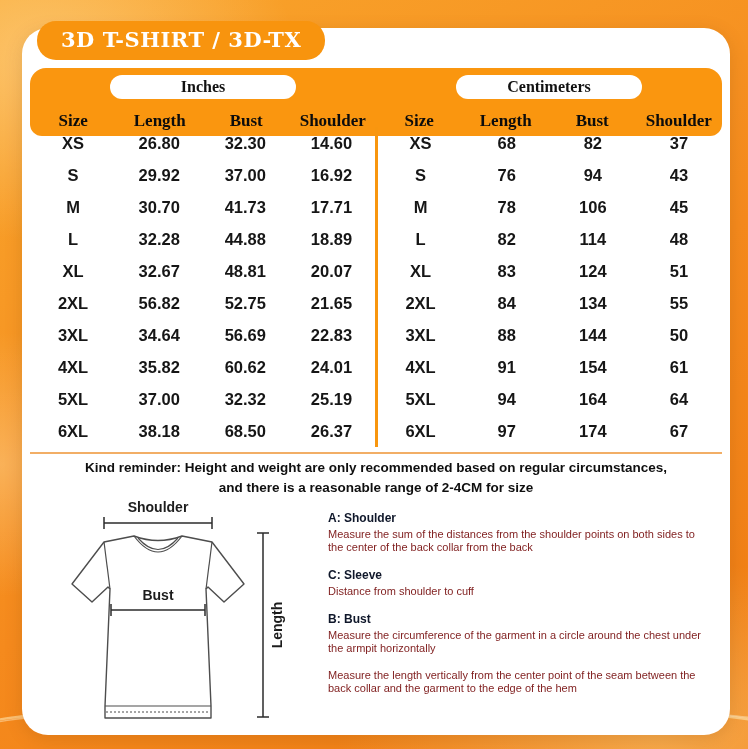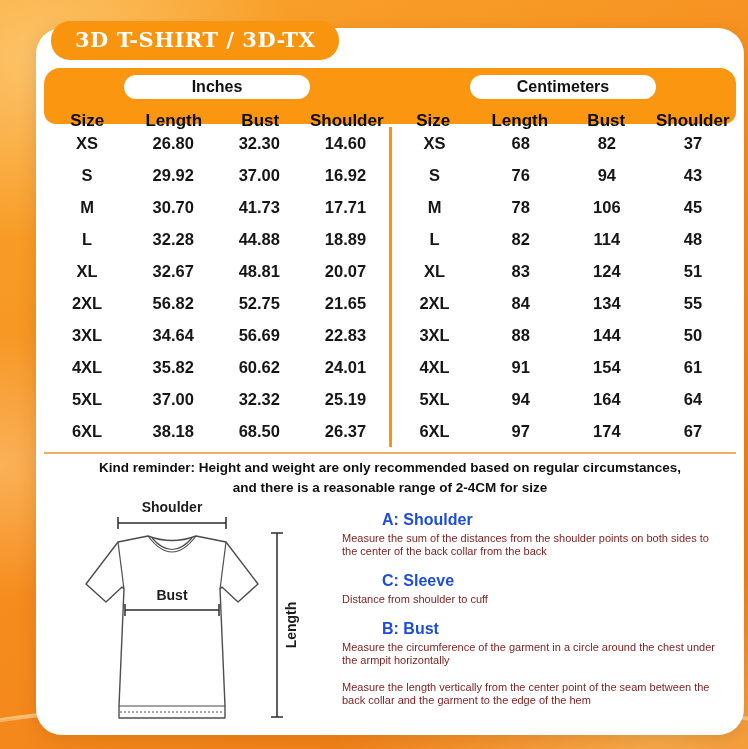--- a/index.html
+++ b/index.html
@@ -10,37 +10,38 @@
       radial-gradient(ellipse 420px 300px at 6% 8%, rgba(255,222,160,.55), transparent 60%),
       radial-gradient(ellipse 520px 280px at 88% 98%, rgba(255,214,130,.5), transparent 62%),
       radial-gradient(ellipse 300px 220px at 0% 62%, rgba(255,224,170,.4), transparent 60%),
       linear-gradient(150deg, #f9a62c 0%, #f58a1d 55%, #ef7d14 100%);
   }
   .streak { position:absolute; border-radius:50%; pointer-events:none; }
   .streak.s1 { bottom:-52px; left:-12%; width:124%; height:100px; border-top:4px solid rgba(255,238,190,.55); }
   .streak.s2 { bottom:-34px; left:-8%;  width:120%; height:80px;  border-top:3px solid rgba(255,244,210,.45); }
 
   .card {
-    position:absolute; left:36px; top:28px; width:708px; height:707px;
+    position:absolute; left:22px; top:28px; width:708px; height:707px;
     background:#ffffff; border-radius:26px;
     box-shadow:0 4px 18px rgba(120,60,0,.18);
   }
 
   .badge {
     position:absolute; left:15px; top:-7px;
     background:#f8940e; color:#ffffff; border-radius:19px;
     padding:6px 24px 8px;
     font-family:"DejaVu Serif", serif; font-weight:bold; font-size:21px; letter-spacing:.5px;
     white-space:nowrap;
   }
 
   .header-band {
-    position:absolute; left:8px; right:8px; top:40px; height:56px;
+    position:absolute; left:8px; right:8px; top:40px; height:68px;
     background:#fa960f; border-radius:16px 16px 12px 12px;
     display:flex;
+    font-family:Liberation Serif, serif;
   }
   .band-half { flex:1; display:flex; flex-direction:column; align-items:center; }
   .unit-pill {
     margin-top:7px; background:#ffffff; border-radius:13px;
     width:186px; padding:3px 0; text-align:center;
     font-size:16px; font-weight:bold; color:#111111;
   }
   .col-headers {
     width:100%; display:grid; grid-template-columns:repeat(4,1fr);
     margin-top:12px; text-align:center;
@@ -65,21 +66,21 @@
     position:absolute; left:16px; right:16px; top:430px;
     text-align:center; font-size:13.5px; font-weight:bold; color:#0f0f0f; line-height:1.45;
   }
 
   .diagram { position:absolute; left:34px; top:468px; width:254px; height:236px; }
   .diagram svg { width:100%; height:100%; display:block; }
   .diagram text { font-family:"Liberation Sans", sans-serif; font-size:14px; font-weight:600; fill:#1c1c1c; }
 
   .descs { position:absolute; left:306px; right:24px; top:483px; }
   .desc-item { margin-bottom:14px; }
-  .desc-title { font-size:16px; font-weight:bold; color:#1d4ed8; margin-bottom:3px;margin-left:40px; }
+  .desc-title { font-size:12px; font-weight:bold; color:#0f172a; margin-bottom:3px; }
   .desc-body { font-size:11px; color:#7f1d1d; line-height:1.18; }
 </style>
 </head>
 <body>
 
 <div class="stage">
   <div class="streak s1"></div>
   <div class="streak s2"></div>
 
   <div class="card">

